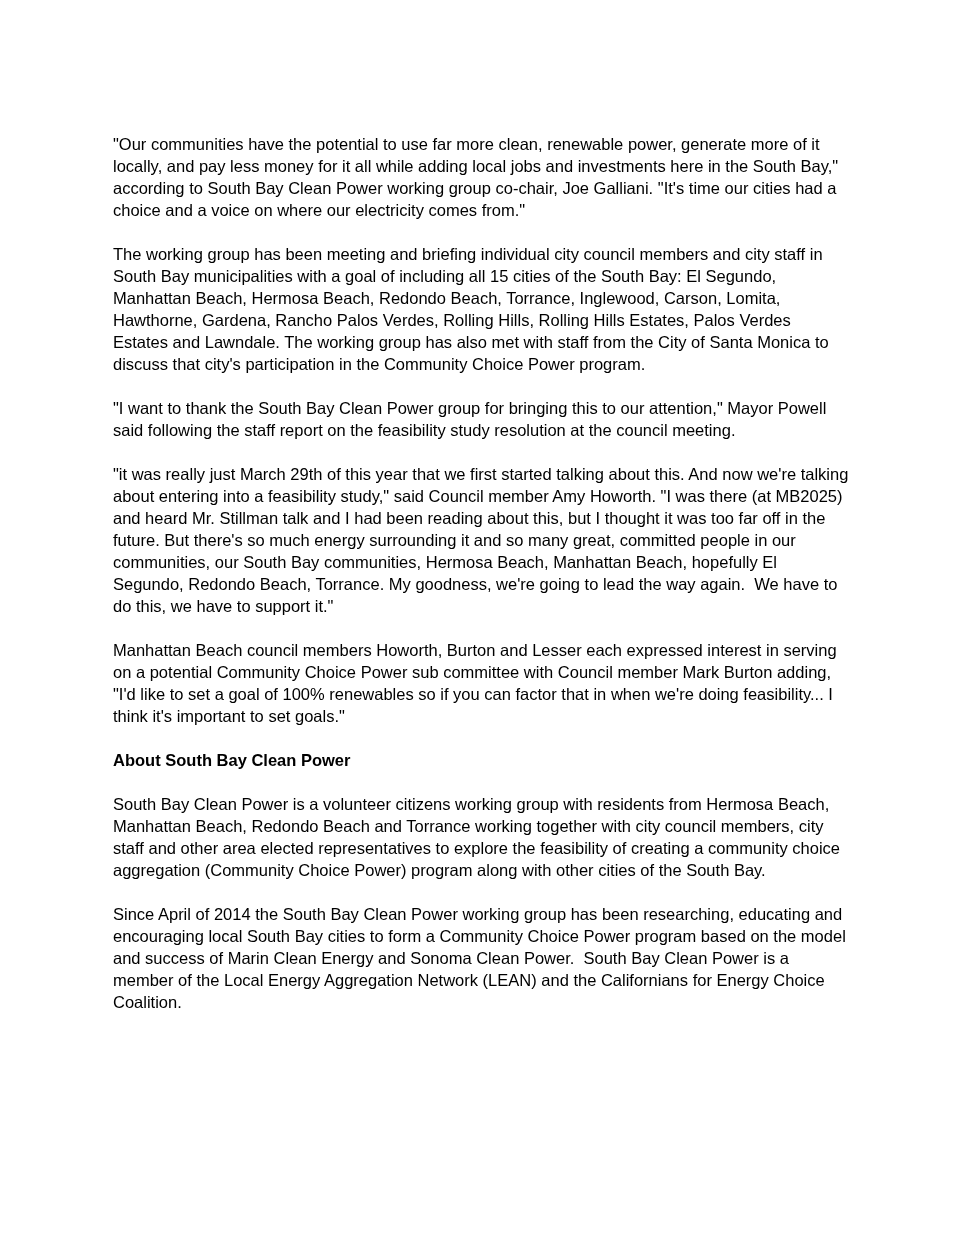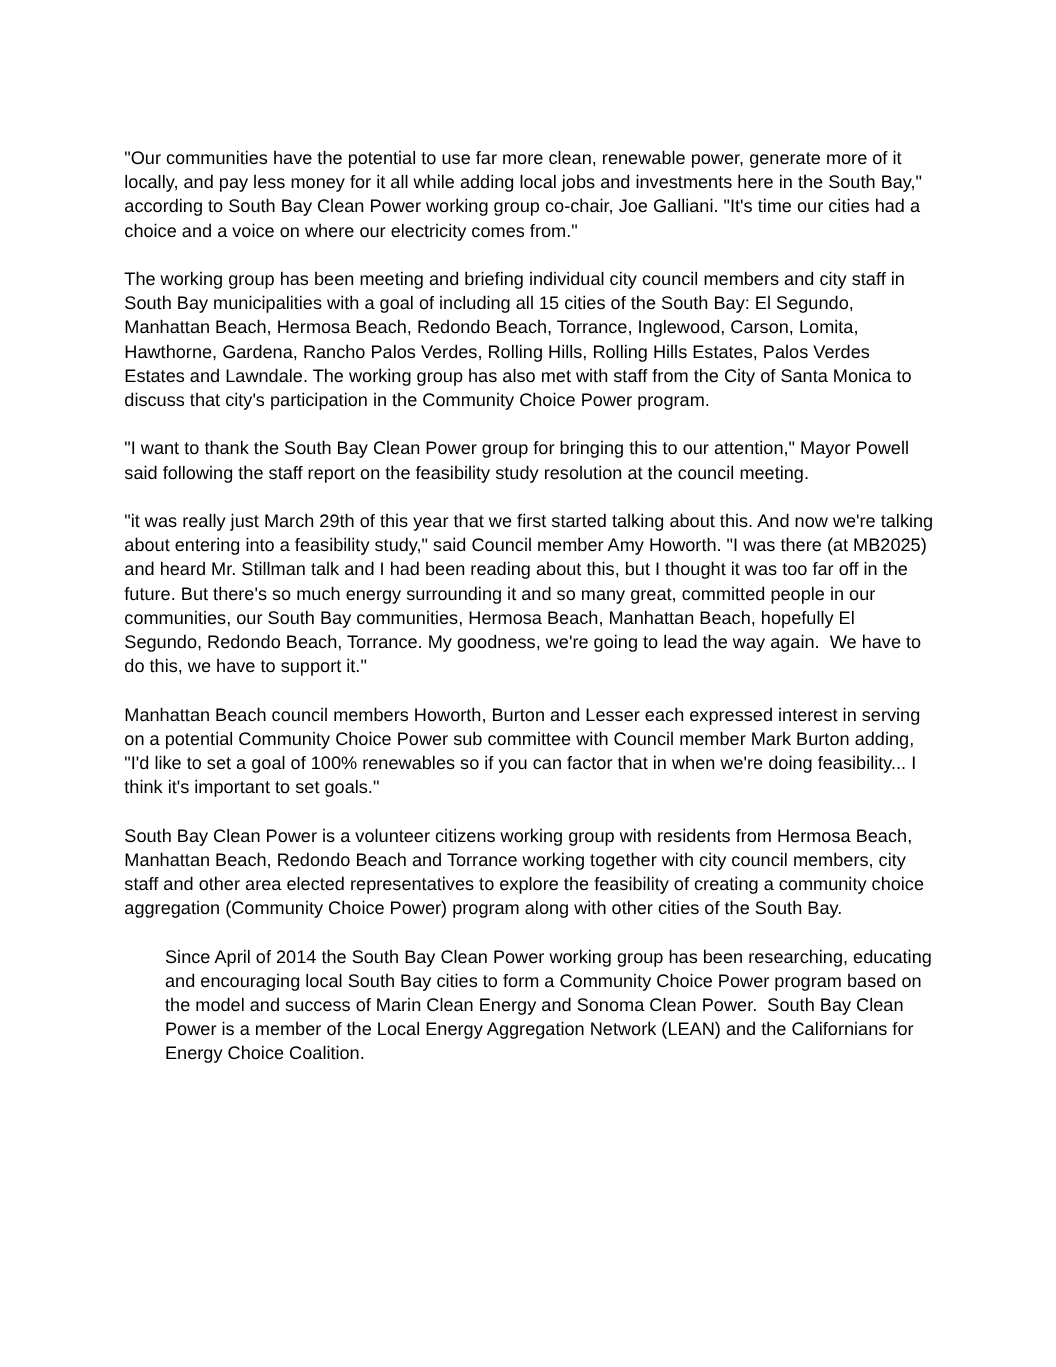--- a/index.html
+++ b/index.html
@@ -40,38 +40,38 @@
   h2.section-heading {
     margin: 0 0 22px 0;
     padding: 0;
     font-size: 16.5px;
     line-height: 22px;
     font-weight: bold;
     color: #000000;
   }
   p.body-para:last-child {
     margin-bottom: 0;
-    margin-left: 37px;
   }
 </style>
 </head>
 <body>
 
 <div class="page">
   <article class="content">
 
     <p class="body-para">"Our communities have the potential to use far more clean, renewable power, generate more of it locally, and pay less money for it all while adding local jobs and investments here in the South Bay," according to South Bay Clean Power working group co-chair, Joe Galliani. "It's time our cities had a choice and a voice on where our electricity comes from."</p>
 
     <p class="body-para">The working group has been meeting and briefing individual city council members and city staff in South Bay municipalities with a goal of including all 15 cities of the South Bay: El Segundo, Manhattan Beach, Hermosa Beach, Redondo Beach, Torrance, Inglewood, Carson, Lomita, Hawthorne, Gardena, Rancho Palos Verdes, Rolling Hills, Rolling Hills Estates, Palos Verdes Estates and Lawndale. The working group has also met with staff from the City of Santa Monica to discuss that city's participation in the Community Choice Power program.</p>
 
     <p class="body-para">"I want to thank the South Bay Clean Power group for bringing this to our attention," Mayor Powell said following the staff report on the feasibility study resolution at the council meeting.</p>
 
     <p class="body-para">"it was really just March 29th of this year that we first started talking about this. And now we're talking about entering into a feasibility study," said Council member Amy Howorth. "I was there (at MB2025) and heard Mr. Stillman talk and I had been reading about this, but I thought it was too far off in the future. But there's so much energy surrounding it and so many great, committed people in our communities, our South Bay communities, Hermosa Beach, Manhattan Beach, hopefully El Segundo, Redondo Beach, Torrance. My goodness, we're going to lead the way again.  We have to do this, we have to support it."</p>
 
     <p class="body-para">Manhattan Beach council members Howorth, Burton and Lesser each expressed interest in serving on a potential Community Choice Power sub committee with Council member Mark Burton adding, "I'd like to set a goal of 100% renewables so if you can factor that in when we're doing feasibility... I think it's important to set goals."</p>
 
+    <h2 class="section-heading">About South Bay Clean Power</h2>
 
     <p class="body-para">South Bay Clean Power is a volunteer citizens working group with residents from Hermosa Beach, Manhattan Beach, Redondo Beach and Torrance working together with city council members, city staff and other area elected representatives to explore the feasibility of creating a community choice aggregation (Community Choice Power) program along with other cities of the South Bay.</p>
 
     <p class="body-para">Since April of 2014 the South Bay Clean Power working group has been researching, educating and encouraging local South Bay cities to form a Community Choice Power program based on the model and success of Marin Clean Energy and Sonoma Clean Power.  South Bay Clean Power is a member of the Local Energy Aggregation Network (LEAN) and the Californians for Energy Choice Coalition.</p>
 
   </article>
 </div>
 
 </body></html>

